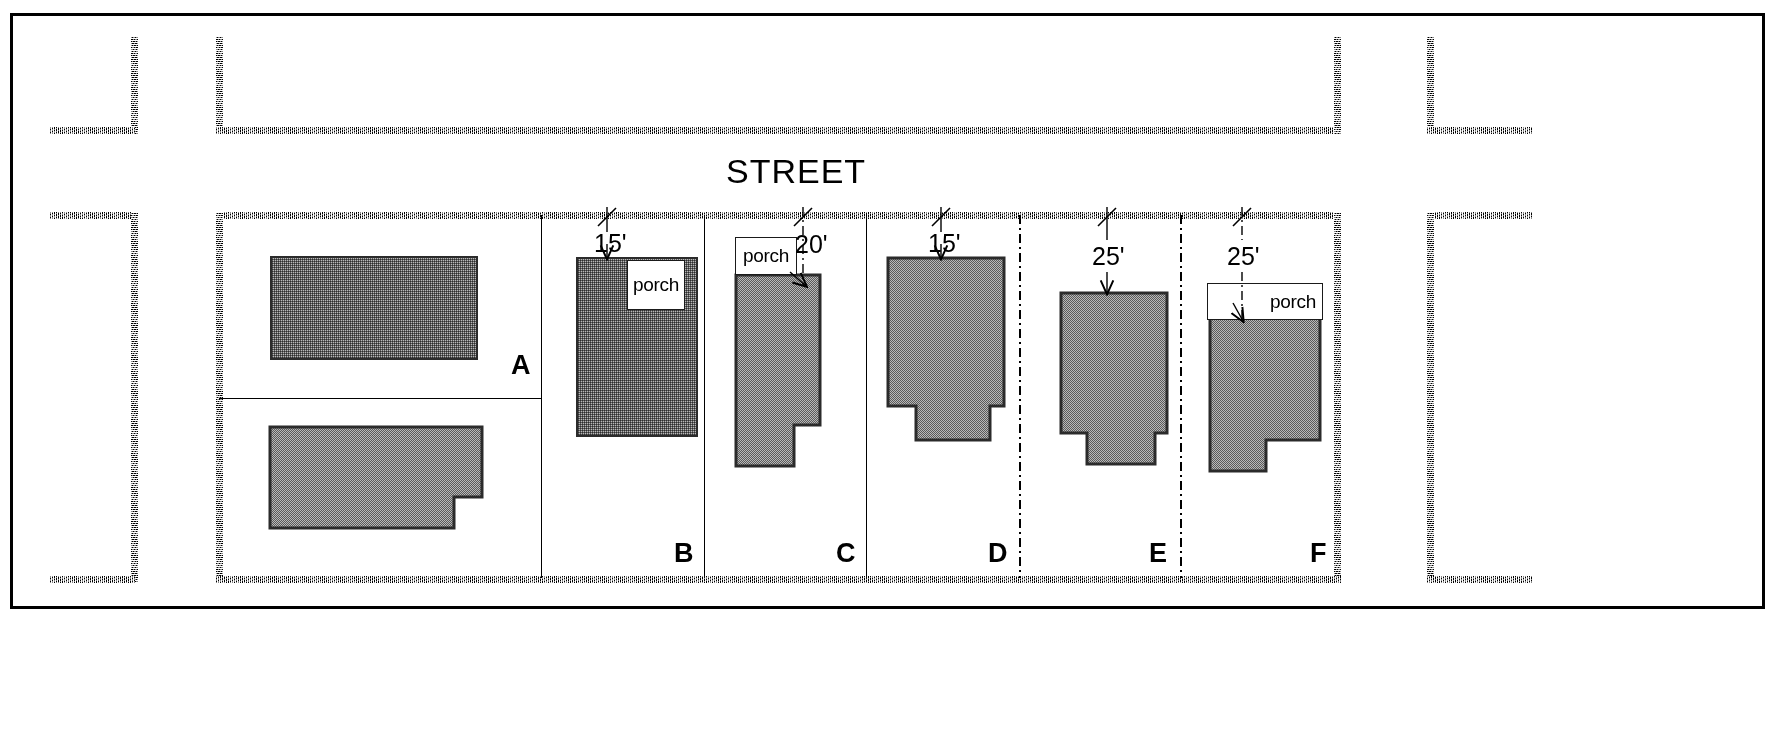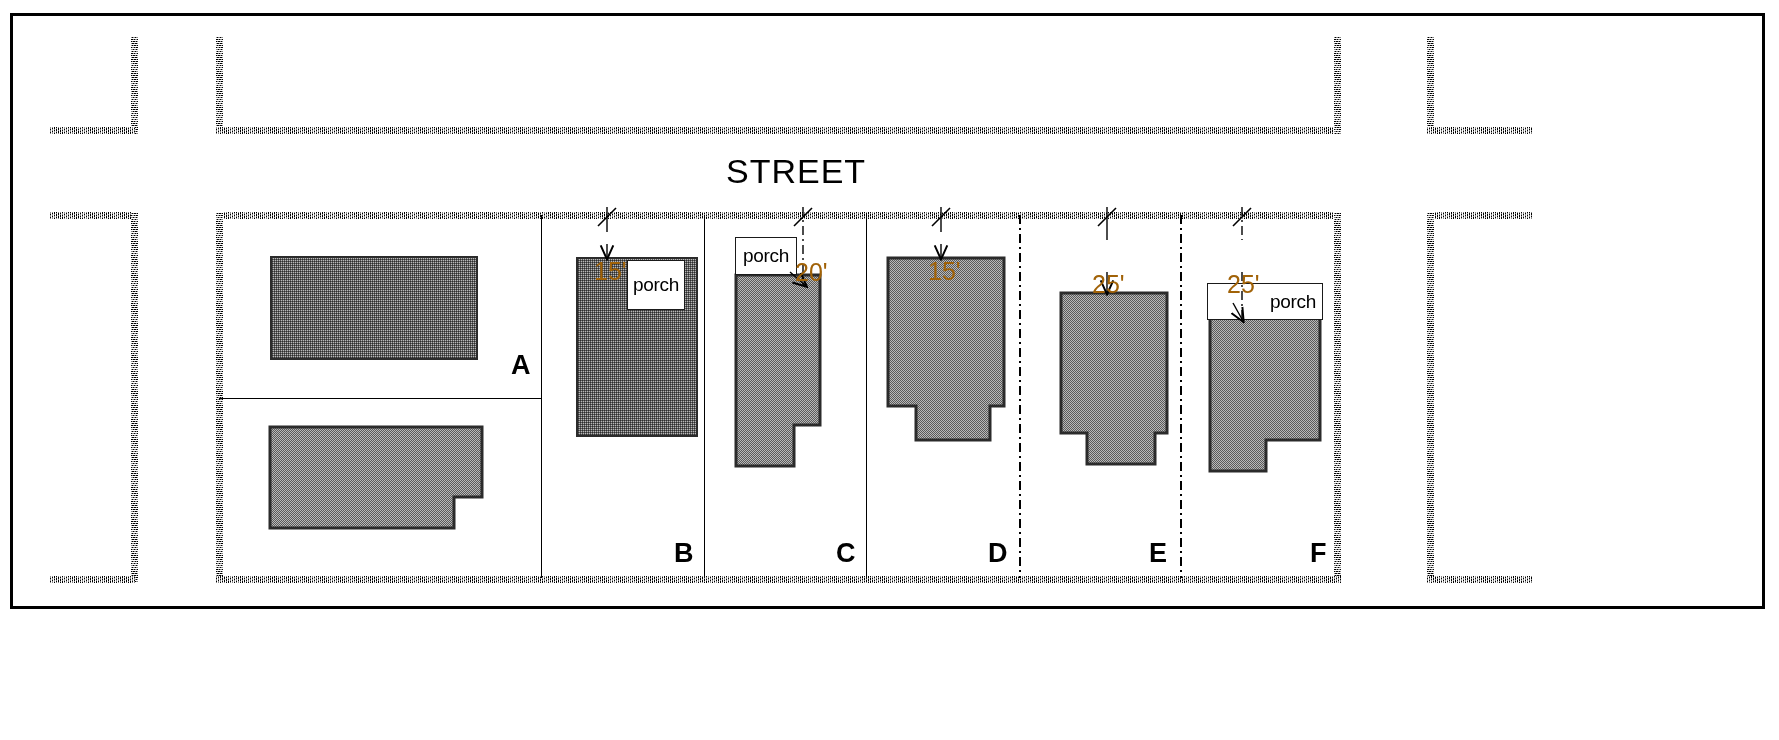--- a/index.html
+++ b/index.html
@@ -44,21 +44,21 @@
   .polysvg{position:absolute;overflow:visible;}
 
   
   .porch{position:absolute;background:#ffffff;border:1.7px solid #1a1a1a;box-sizing:border-box;
     display:flex;align-items:center;justify-content:center;}
   .porch span{font-size:19px;color:#000;font-family:"Liberation Sans",sans-serif;letter-spacing:-0.3px;}
 
   
   .lot-letter{position:absolute;font-size:27px;font-weight:bold;color:#000;font-family:"Liberation Sans",sans-serif;}
   .street-label{position:absolute;font-size:34px;color:#000;letter-spacing:1px;font-family:"Liberation Sans",sans-serif;}
-  .dim-label{position:absolute;font-size:25px;color:#a16207;font-family:"Liberation Sans",sans-serif;white-space:nowrap;margin-top:28px;}
+  .dim-label{position:absolute;font-size:25px;color:#000000;font-family:"Liberation Sans",sans-serif;white-space:nowrap;}
 
   .dimsvg{position:absolute;left:0;top:0;width:1779px;height:740px;pointer-events:none;overflow:visible;}
 </style>
 </head>
 <body>
 
 <div id="root">
 
   <div class="page-frame"></div>
 

